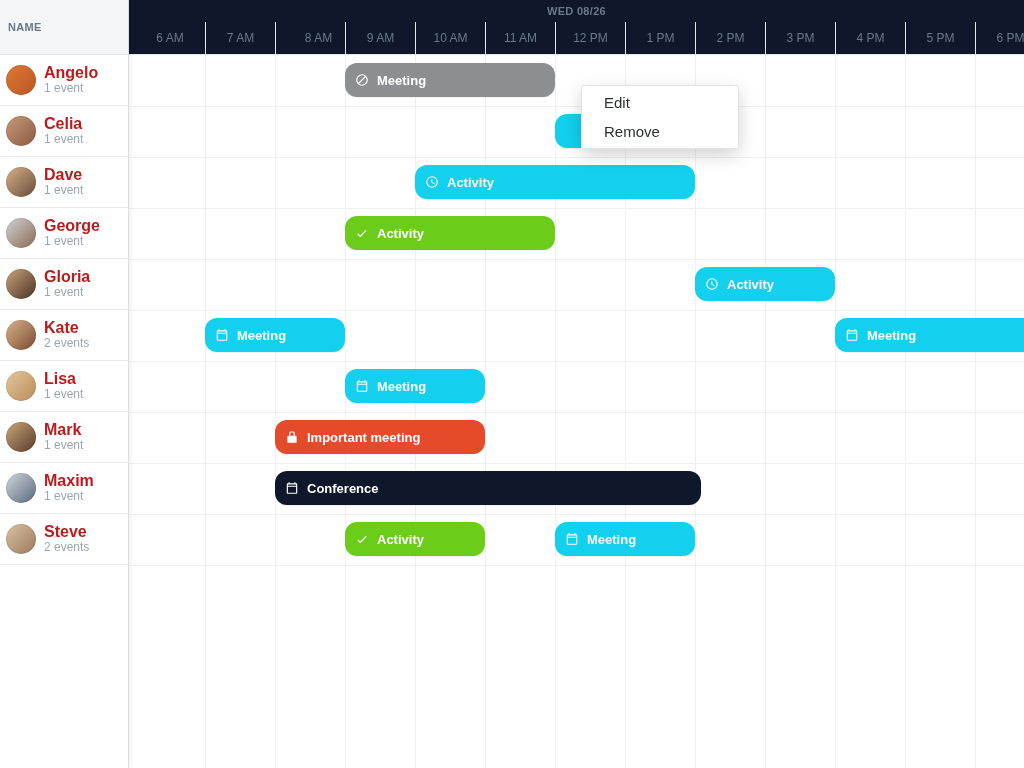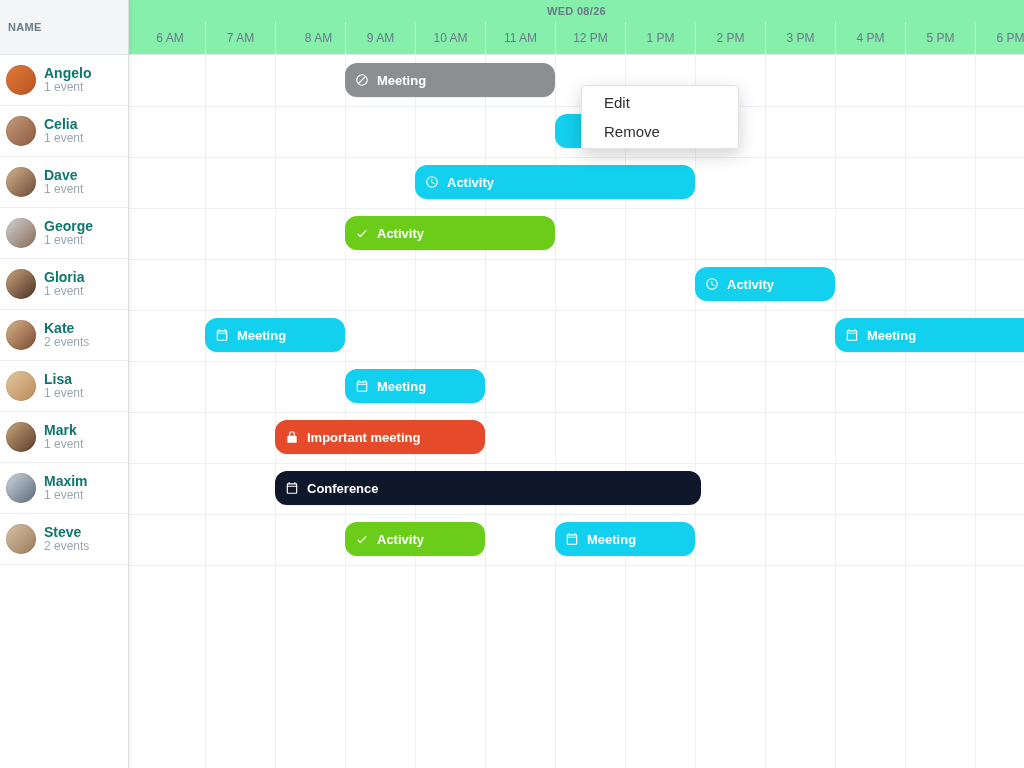--- a/index.html
+++ b/index.html
@@ -55,32 +55,32 @@
   }
   .avatar {
     width: 30px;
     height: 30px;
     border-radius: 50%;
     flex: 0 0 30px;
     background: linear-gradient(135deg, var(--c1), var(--c2));
     box-shadow: inset 0 0 0 1px rgba(0,0,0,0.08);
   }
   .person-text { display:flex; flex-direction:column; line-height:1.15; }
-  .person-name { font-weight: 700; color:#0f766e; font-size: 14px; }
+  .person-name { font-weight: 700; color:#b91c1c; font-size: 16px; }
   .person-sub  { color:#9aa6b0; font-size: 12px; }
 
   
   .timeline {
     flex: 1;
     position: relative;
     overflow: hidden;
   }
   .timeline-header {
     height: 55px;
-    background: #86efac;
+    background: #0f172a;
     border-bottom: 1px solid #e3e7ea;
     position: relative;
   }
   .date-row {
     height: 22px;
     text-align: center;
     font-size: 11px;
     font-weight: 600;
     color: #6a7a87;
     letter-spacing: 0.3px;

